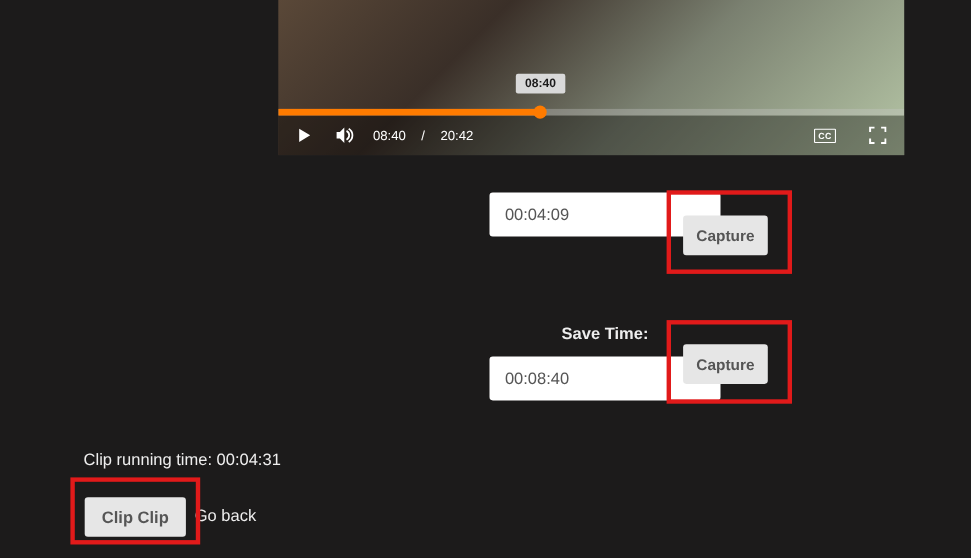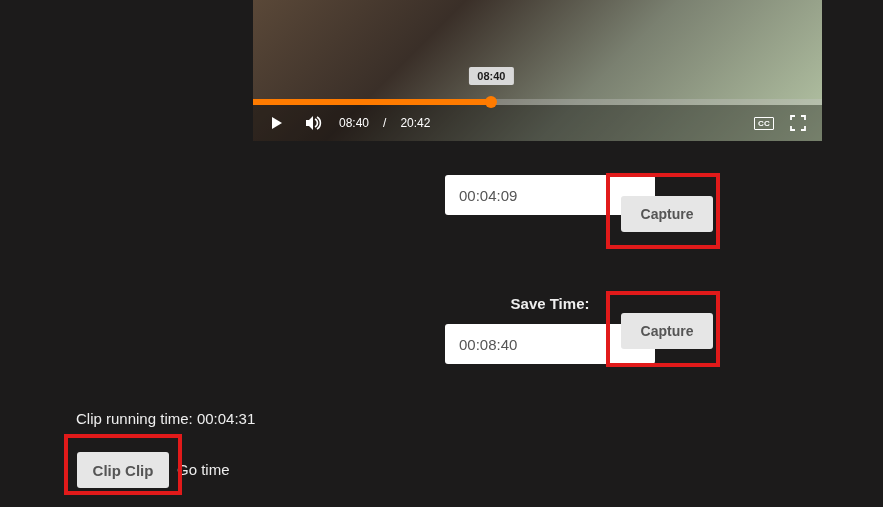--- a/index.html
+++ b/index.html
@@ -85,21 +85,21 @@
       display: flex;
       align-items: center;
       gap: 14px;
       margin-left: 4px;
       font-size: 12px;
     }
     .right-controls {
       margin-left: auto;
       display: flex;
       align-items: flex-start;
-      gap: 6px;
+      gap: 20px;
     }
     .cc-box {
       border: 1.5px solid #fff;
       font-size: 8px;
       font-weight: 700;
       padding: 1px 2.5px;
       border-radius: 1px;
       letter-spacing: 0.3px;
     }
     .form-group {
@@ -124,21 +124,21 @@
       border: none;
       border-radius: 3px;
       padding: 0 14px;
       font-size: 15px;
       font-weight: 500;
       font-family: inherit;
       outline: none;
     }
     .capture-btn {
       position: absolute;
-      width: 92px;
+      width: 77px;
       height: 36px;
       background: #e6e6e6;
       color: #555;
       border: none;
       border-radius: 3px;
       font-size: 14px;
       font-weight: 700;
       font-family: inherit;
       cursor: pointer;
     }
@@ -237,14 +237,14 @@
   <label class="form-label">Save Time:</label>
   <input type="text" class="text-input" value="00:08:40" style="">
 </div>
 <button class="capture-btn cap2">Capture</button>
 <div class="highlight-box hl2"></div>
 
 <div class="running-time">
   <span>Clip running time: </span><span>00:04:31</span>
 </div>
 <button class="save-btn">Clip Clip</button>
-<span class="goback">Go time</span>
+<span class="goback">Go back</span>
 <div class="highlight-box hl3"></div>
 
 </body></html>

